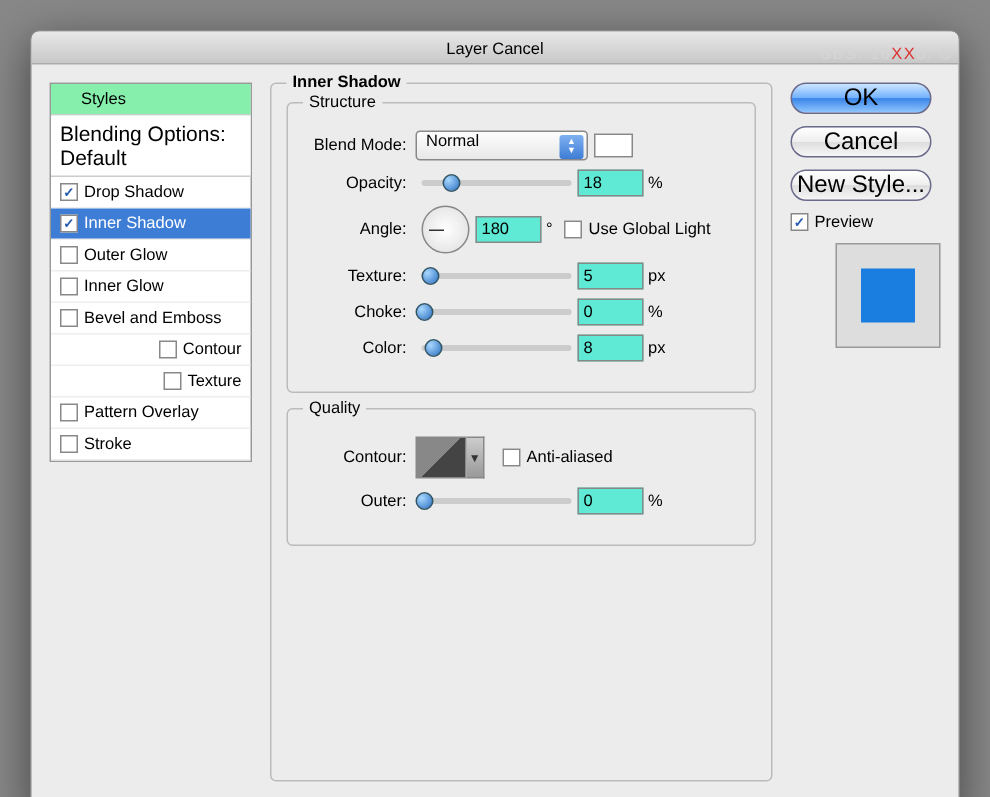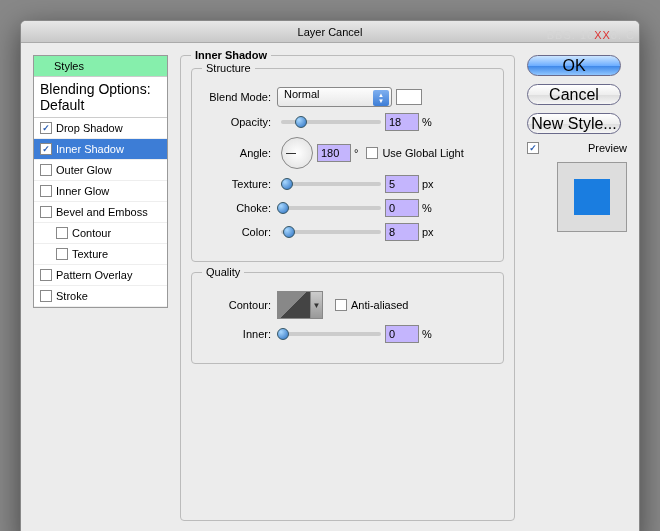--- a/index.html
+++ b/index.html
@@ -8,42 +8,42 @@
 .titlebar { background: linear-gradient(#e8e8e8, #c8c8c8); height: 22px; text-align: center; line-height: 22px; font-size: 13px; border-bottom: 1px solid #aaa; position: relative; }
 .content { display: flex; padding: 12px; gap: 12px; }
 .left { width: 135px; }
 .middle { flex: 1; }
 .right { width: 100px; }
 .styles-box { border: 1px solid #999; background: #fff; }
 .styles-header { padding: 4px 20px; border-bottom: 1px solid #ccc; background: #86efac; }
 .styles-sub { padding: 4px 6px; font-size: 14px; border-bottom: 1px solid #ccc; background: #fff; }
 .style-item { padding: 4px 6px; border-bottom: 1px solid #eee; display: flex; align-items: center; gap: 4px; }
 .style-item.selected { background: #3d7dd6; color: #fff; }
-.style-item.indent { padding-left: 22px; }
+.style-item.indent { padding-left: 22px; justify-content: flex-end; }
 .chk { width: 12px; height: 12px; border: 1px solid #888; background: #fff; display: inline-flex; align-items: center; justify-content: center; font-size: 9px; color: #2a5db0; flex-shrink: 0; }
 .chk.checked::after { content: "✓"; font-weight: bold; }
 .fieldset { border: 1px solid #bbb; border-radius: 4px; padding: 12px 10px 14px 10px; margin-bottom: 10px; position: relative; }
 .fieldset-label { position: absolute; top: -7px; left: 10px; background: #ececec; padding: 0 4px; font-size: 11px; }
 .row { display: flex; align-items: center; margin: 6px 0; }
 .row-label { width: 75px; text-align: right; padding-right: 6px; }
 .select { background: linear-gradient(#fdfdfd, #e8e8e8); border: 1px solid #888; border-radius: 3px; height: 20px; width: 115px; display: flex; align-items: flex-start; padding: 0 6px; position: relative; }
 .select-arrows { position: absolute; right: 2px; top: 2px; width: 16px; height: 16px; background: linear-gradient(#7fb0f0, #3d7dd6); border-radius: 2px; display: flex; flex-direction: column; align-items: center; justify-content: center; color: #fff; font-size: 6px; line-height: 6px; }
 .swatch-small { width: 26px; height: 16px; border: 1px solid #888; background: #fff; margin-left: 4px; }
 .slider { width: 100px; height: 4px; background: #ccc; border-radius: 2px; position: relative; margin: 0 4px; }
 .slider-thumb { position: absolute; top: -4px; width: 12px; height: 12px; border-radius: 50%; background: radial-gradient(circle at 30% 30%, #a8d8ff, #2a6fc0); border: 1px solid #356; }
-.num-input { width: 34px; height: 18px; border: 1px solid #888; background: #c4b5fd; padding: 0 3px; text-align: left; }
+.num-input { width: 44px; height: 18px; border: 1px solid #888; background: #5eead4; padding: 0 3px; text-align: left; }
 .unit { margin-left: 3px; }
 .angle-dial { width: 32px; height: 32px; border: 1px solid #888; border-radius: 50%; background: radial-gradient(#fff, #ddd); position: relative; margin: 0 4px; }
 .angle-dial::after { content: ""; position: absolute; left: 4px; top: 15px; width: 10px; height: 1px; background: #333; }
 .contour-preview { width: 34px; height: 28px; border: 1px solid #888; background: linear-gradient(135deg, #888 50%, #444 50%); position: relative; }
 .contour-arrow { display: inline-block; width: 12px; height: 28px; background: linear-gradient(#ccc,#999); border: 1px solid #888; border-left: none; line-height: 28px; text-align: center; color: #333; font-size: 8px; }
 .aqua-btn { display: block; width: 94px; height: 21px; margin-bottom: 8px; border-radius: 11px; border: 1px solid #6a6a8a; text-align: center; line-height: 20px; font-size: 16px; }
 .aqua-btn.default { background: linear-gradient(#cde6ff, #6fafff 50%, #3a85e8 51%, #90c6ff); }
 .aqua-btn.normal { background: linear-gradient(#fff, #eee 50%, #ddd 51%, #f6f6f6); }
-.preview-row { display:flex; align-items:center; gap:4px; justify-content:space-between; margin: 4px 0 8px 0; }
+.preview-row { display:flex; align-items:center; gap:4px; justify-content:flex-start; margin: 4px 0 8px 0; }
 .preview-box { width: 70px; height: 70px; border: 1px solid #999; background: #ddd; display:flex; align-items:center; justify-content:center; margin-left:auto; }
 .preview-swatch { width: 36px; height: 36px; background: #1a7de0; }
 .watermark { position: absolute; right: 4px; top: 3px; font-family: monospace; font-size: 12px; color: #d5d5d5; letter-spacing: 1px; }
 .watermark .xx { color: #d33; }
 </style>
 </head>
 <body>
 
 <div class="window">
   <div class="titlebar">
@@ -165,21 +165,21 @@
             <div class="row-label">Contour:</div>
             <div style="display:flex;">
               <div class="contour-preview"></div>
               <div class="contour-arrow">▼</div>
             </div>
             <span class="chk" style="margin-left:12px;"></span>
             <span style="margin-left:4px;">Anti-aliased</span>
           </div>
 
           <div class="row">
-            <div class="row-label">Inner:</div>
+            <div class="row-label">Outer:</div>
             <div class="slider">
                 <div class="slider-thumb" style="left:-4px;"></div>
               </div>
             <input class="num-input" value="0" style="">
             <span class="unit">%</span>
           </div>
         </div>
         <div style="height:140px;"></div>
       </div>
     </div>

